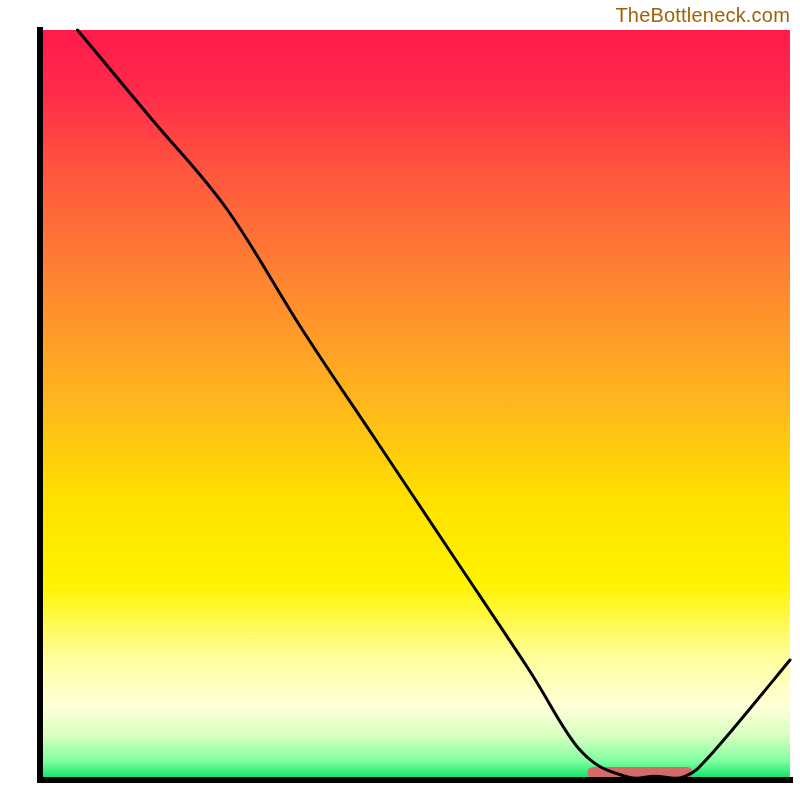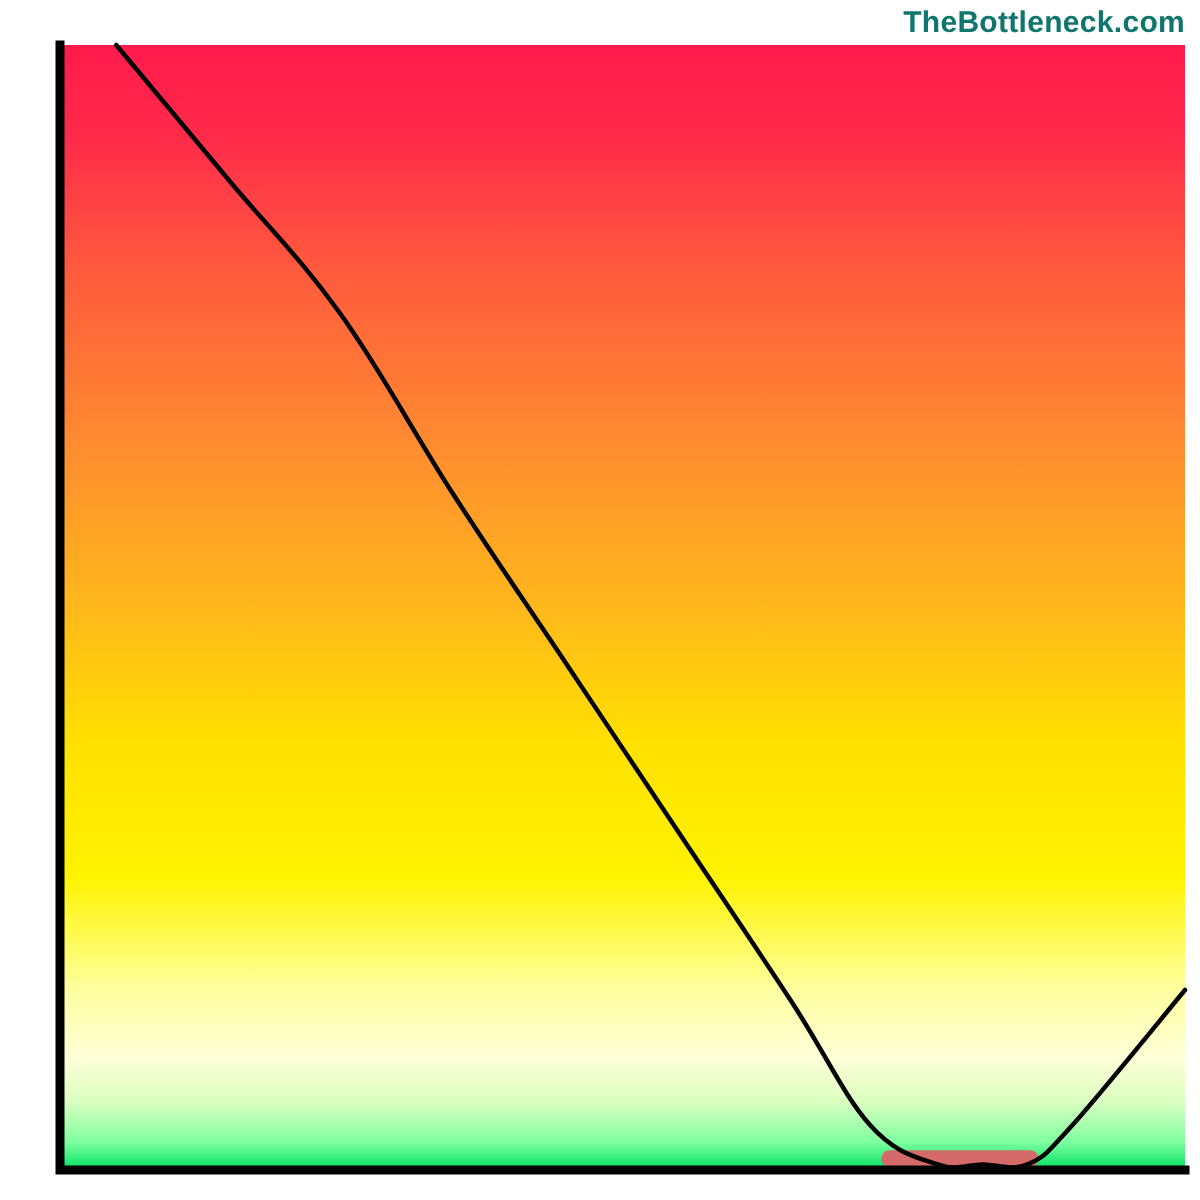--- a/index.html
+++ b/index.html
@@ -13,23 +13,23 @@
   .stage {
     position: relative;
     width: 800px;
     height: 800px;
     background: #fff;
   }
   .watermark {
     position: absolute;
     top: 4px;
     right: 10px;
-    color: #0f766e;
+    color: #a16207;
     font-size: 20px;
-    font-weight: 700;
+    font-weight: 400;
     letter-spacing: 0.2px;
     z-index: 20;
   }
   svg.chart {
     position: absolute;
     top: 0;
     left: 0;
     width: 800px;
     height: 800px;
   }

